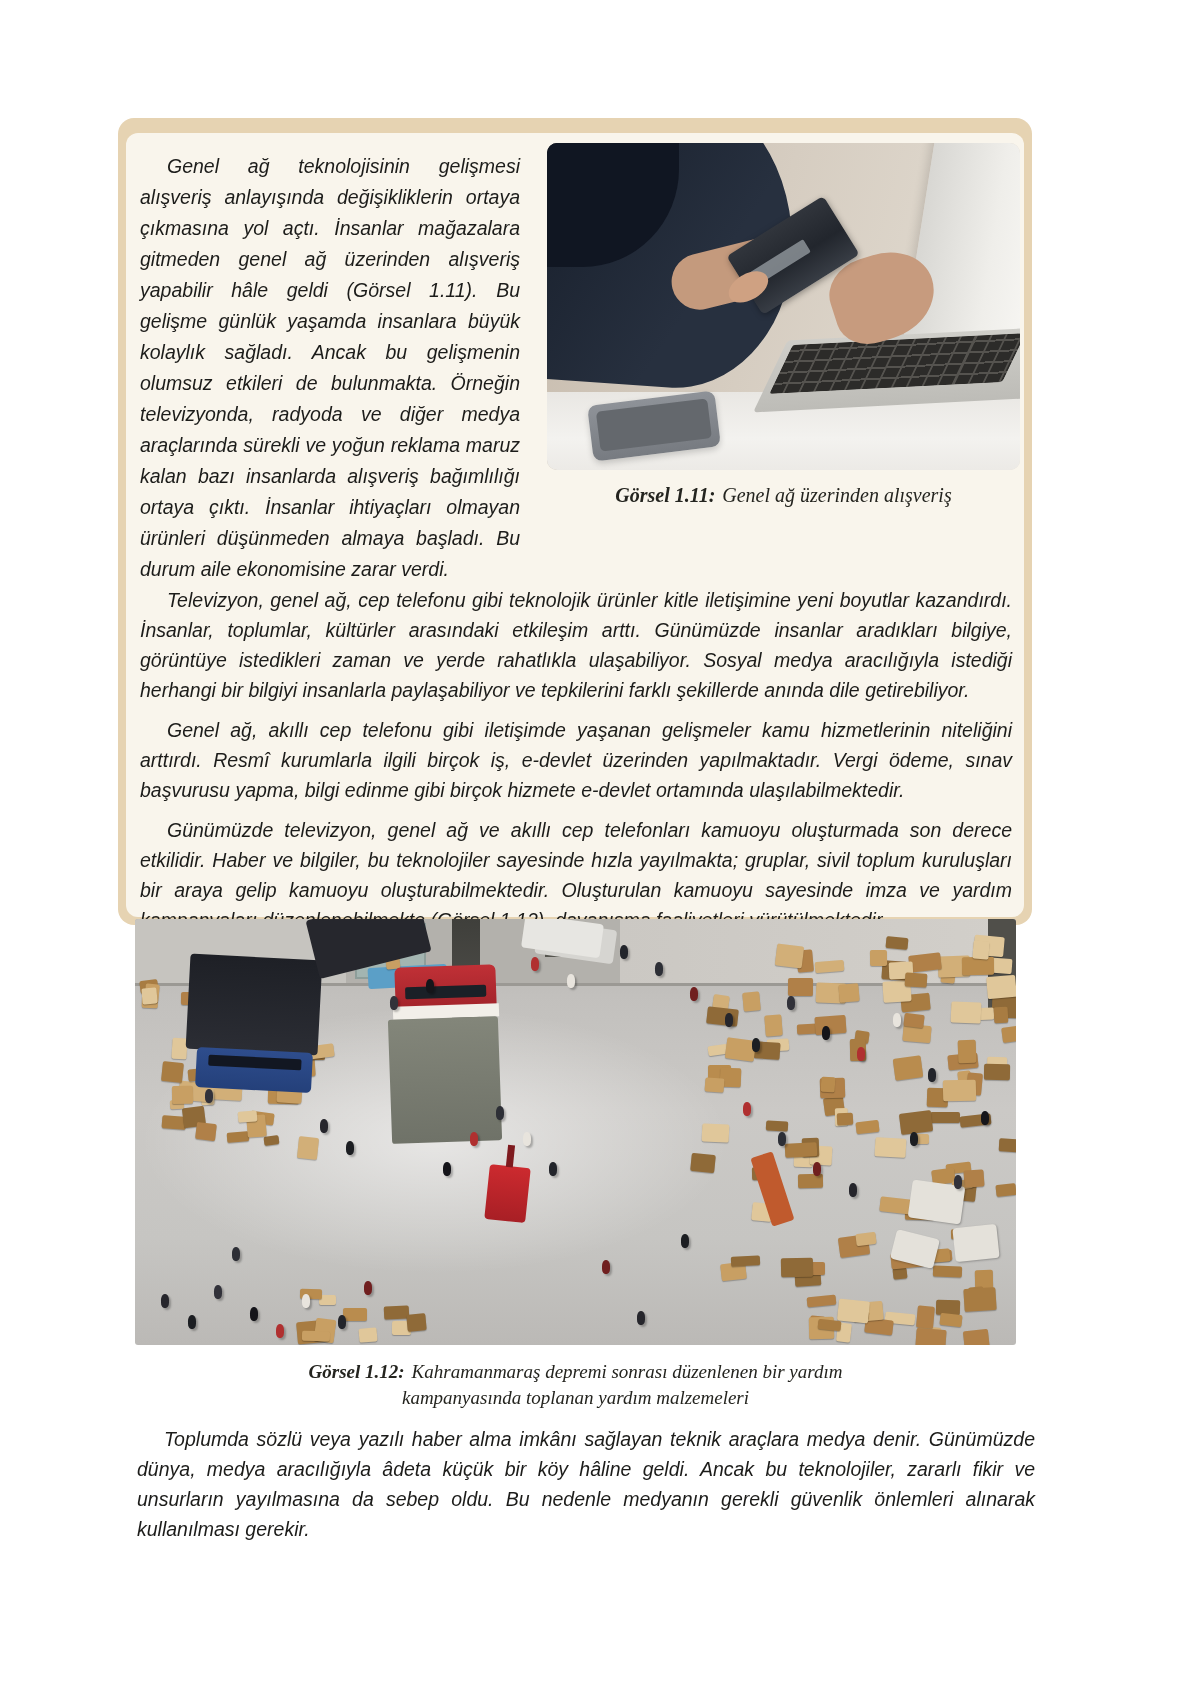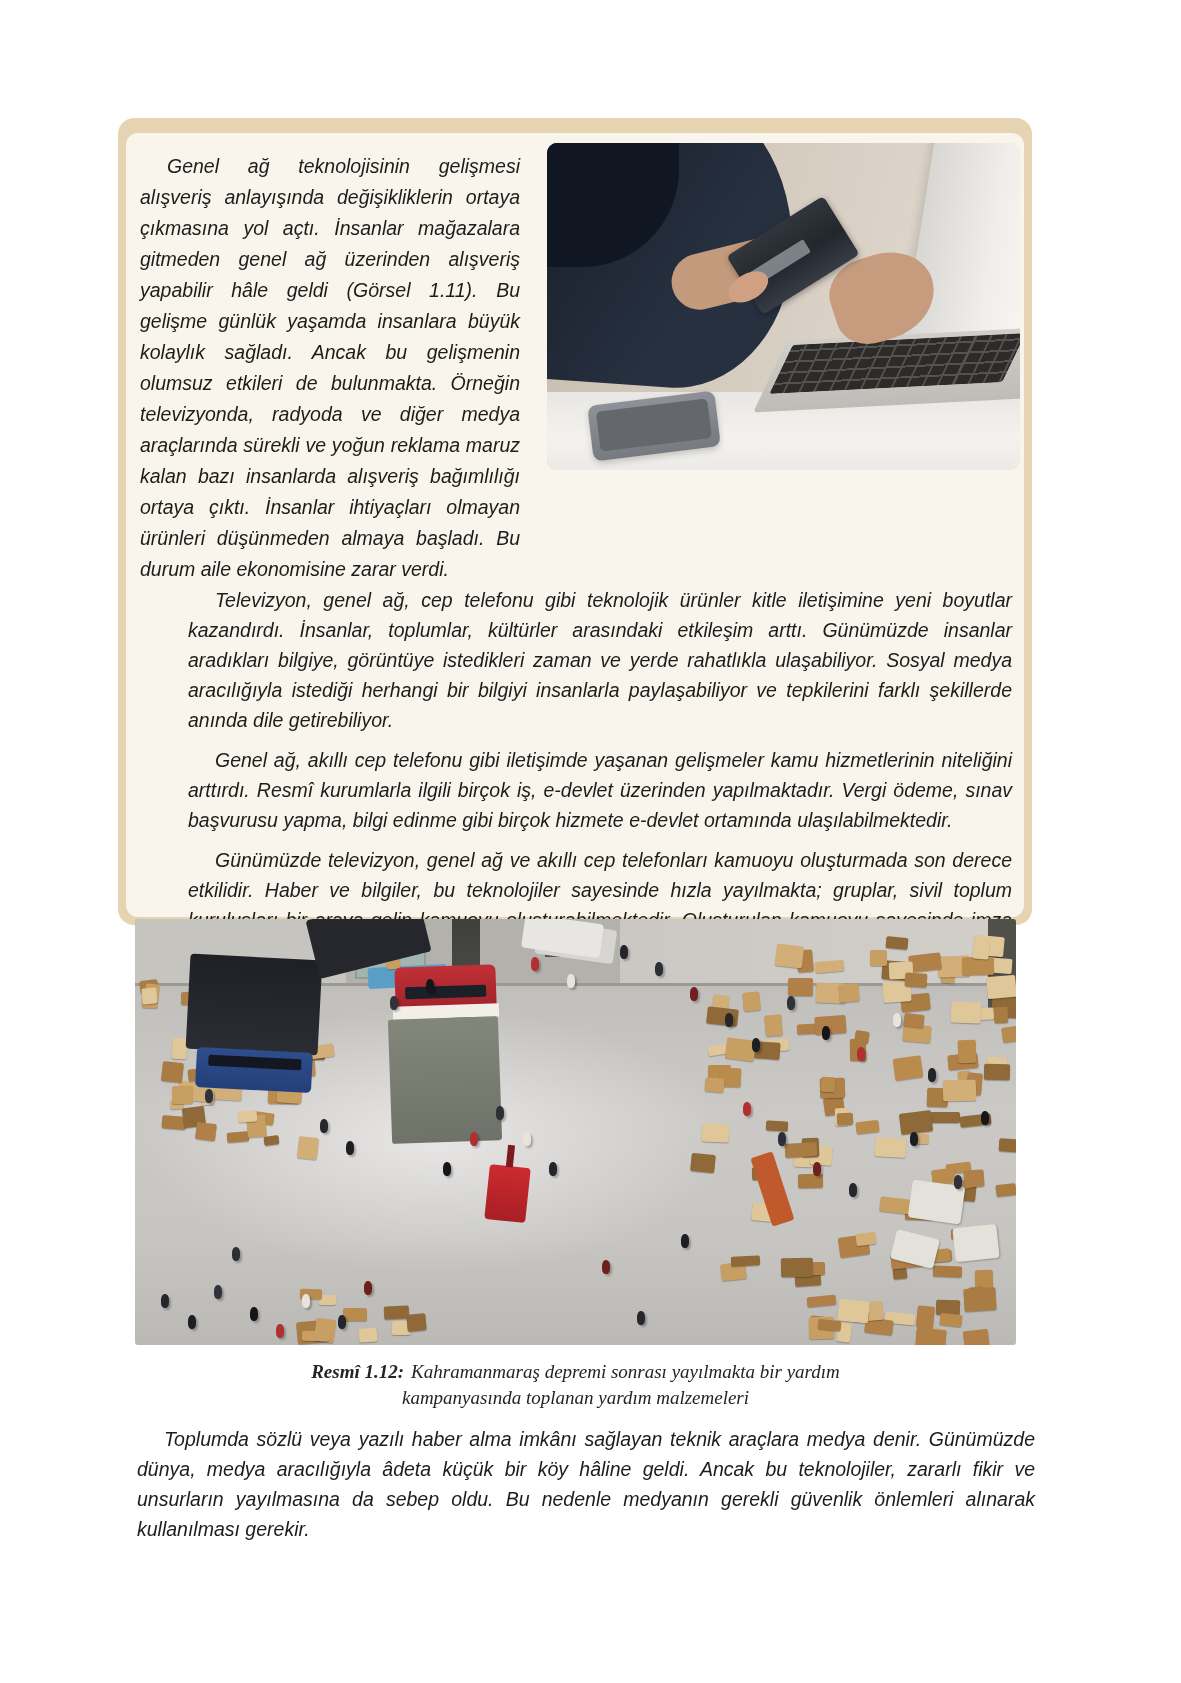--- a/index.html
+++ b/index.html
@@ -10,21 +10,21 @@
   .panel{position:absolute;left:118px;top:118px;width:914px;height:807px;
          background:#e6d3b2;border-radius:16px;}
   .panel-inner{position:absolute;left:8px;right:8px;top:15px;bottom:8px;
          background:#f9f5ec;border-radius:12px;padding:18px 12px 0 14px;box-sizing:border-box;}
 
   .body-text{font-style:italic;font-size:19.5px;line-height:30px;text-align:justify;
              text-indent:27px;margin:0;color:#1c1c1a;}
   .intro-row{display:flex;gap:27px;min-height:409px;align-items:flex-start;}
   .intro-text{width:380px;line-height:31px;flex:0 0 auto;}
   .fig1{flex:0 0 auto;width:473px;margin-top:-8px;text-align:center;}
-  .para{margin-top:10px;margin-left:48px;}
+  .para{margin-top:10px;}
   .para.first{margin-top:0;}
 
   .caption{font-family:"Liberation Serif","DejaVu Serif",serif;font-style:italic;
            font-size:20px;color:#24241f;margin:12px 0 0 0;text-align:center;line-height:26px;}
   .caption .cap-label{font-weight:bold;margin-right:7px;}
 
   
   .photo1{position:relative;width:473px;height:327px;border-radius:10px;overflow:hidden;
           background:linear-gradient(105deg,#c7bcae 0%,#d6cdc1 45%,#e4ded4 100%);}
   .p1-person{position:absolute;left:-14%;top:-18%;width:66%;height:92%;
@@ -150,20 +150,23 @@
             <div class="p1-screen"></div>
             <div class="p1-desk"></div>
             <div class="p1-base"></div>
             <div class="p1-keys"></div>
             <div class="p1-hand2"></div>
             <div class="p1-arm"></div>
             <div class="p1-card"></div>
             <div class="p1-thumb"></div>
             <div class="p1-phone"></div>
           </div>
+          <p class="caption">
+            <span class="cap-label">Görsel 1.11:</span><span>Genel ağ üzerinden alışveriş</span>
+          </p>
         </div>
       </div>
 
       <p class="body-text para first">Televizyon, genel ağ, cep telefonu gibi teknolojik ürünler kitle iletişimine yeni boyutlar kazandırdı. İnsanlar, toplumlar, kültürler arasındaki etkileşim arttı. Günümüzde insanlar aradıkları bilgiye, görüntüye istedikleri zaman ve yerde rahatlıkla ulaşabiliyor. Sosyal medya aracılığıyla istediği herhangi bir bilgiyi insanlarla paylaşabiliyor ve tepkilerini farklı şekillerde anında dile getirebiliyor.</p>
       <p class="body-text para">Genel ağ, akıllı cep telefonu gibi iletişimde yaşanan gelişmeler kamu hizmetlerinin niteliğini arttırdı. Resmî kurumlarla ilgili birçok iş, e-devlet üzerinden yapılmaktadır. Vergi ödeme, sınav başvurusu yapma, bilgi edinme gibi birçok hizmete e-devlet ortamında ulaşılabilmektedir.</p>
       <p class="body-text para">Günümüzde televizyon, genel ağ ve akıllı cep telefonları kamuoyu oluşturmada son derece etkilidir. Haber ve bilgiler, bu teknolojiler sayesinde hızla yayılmakta; gruplar, sivil toplum kuruluşları bir araya gelip kamuoyu oluşturabilmektedir. Oluşturulan kamuoyu sayesinde imza ve yardım kampanyaları düzenlenebilmekte (Görsel 1.12), dayanışma faaliyetleri yürütülmektedir.</p>
     </div>
   </div>
 
   <div class="fig2-block">
@@ -402,19 +405,19 @@
           <div class="person" style="left: 77%; top: 57%; background: rgb(112, 31, 31);"></div>
           <div class="person" style="left: 81%; top: 62%; background: rgb(38, 38, 44);"></div>
           <div class="person" style="left: 88%; top: 50%; background: rgb(28, 30, 34);"></div>
           <div class="person" style="left: 93%; top: 60%; background: rgb(50, 50, 58);"></div>
           <div class="person" style="left: 96%; top: 45%; background: rgb(21, 21, 26);"></div>
           <div class="person" style="left: 69%; top: 43%; background: rgb(176, 48, 48);"></div>
         </div>
     </div>
 
     <p class="caption cap2">
-      <span class="cap-label">Resmî 1.12:</span><span>Kahramanmaraş depremi sonrası yayılmakta bir yardım kampanyasında toplanan yardım malzemeleri</span>
+      <span class="cap-label">Görsel 1.12:</span><span>Kahramanmaraş depremi sonrası düzenlenen bir yardım kampanyasında toplanan yardım malzemeleri</span>
     </p>
   </div>
 
   <p class="body-text closing">Toplumda sözlü veya yazılı haber alma imkânı sağlayan teknik araçlara medya denir. Günümüzde dünya, medya aracılığıyla âdeta küçük bir köy hâline geldi. Ancak bu teknolojiler, zararlı fikir ve unsurların yayılmasına da sebep oldu. Bu nedenle medyanın gerekli güvenlik önlemleri alınarak kullanılması gerekir.</p>
 
 </div>
 
 </body></html>

